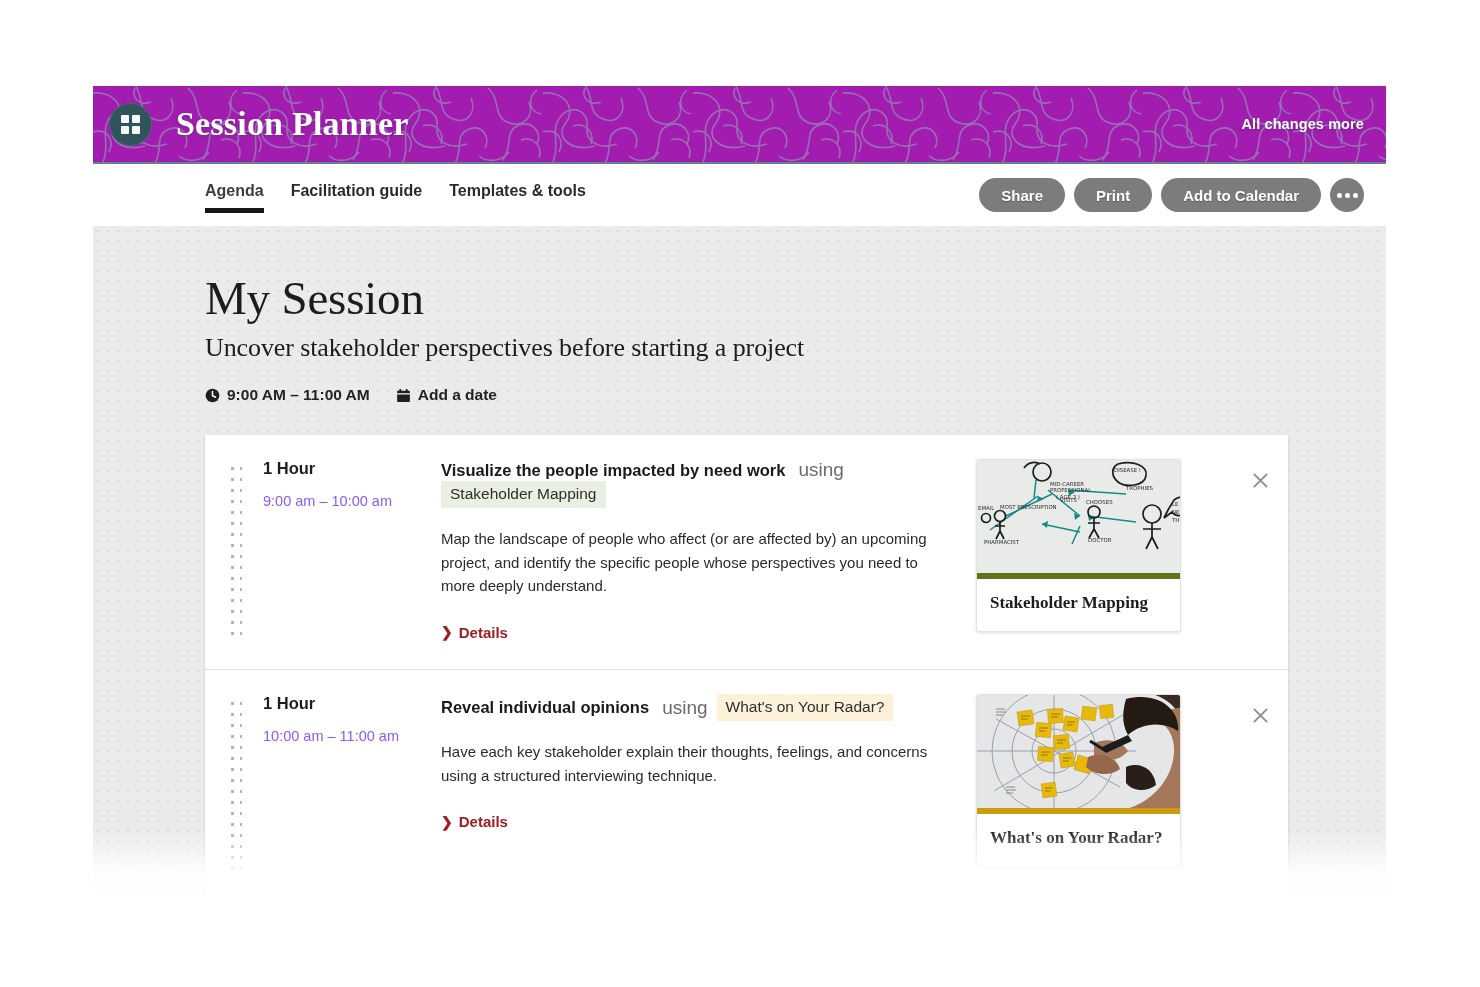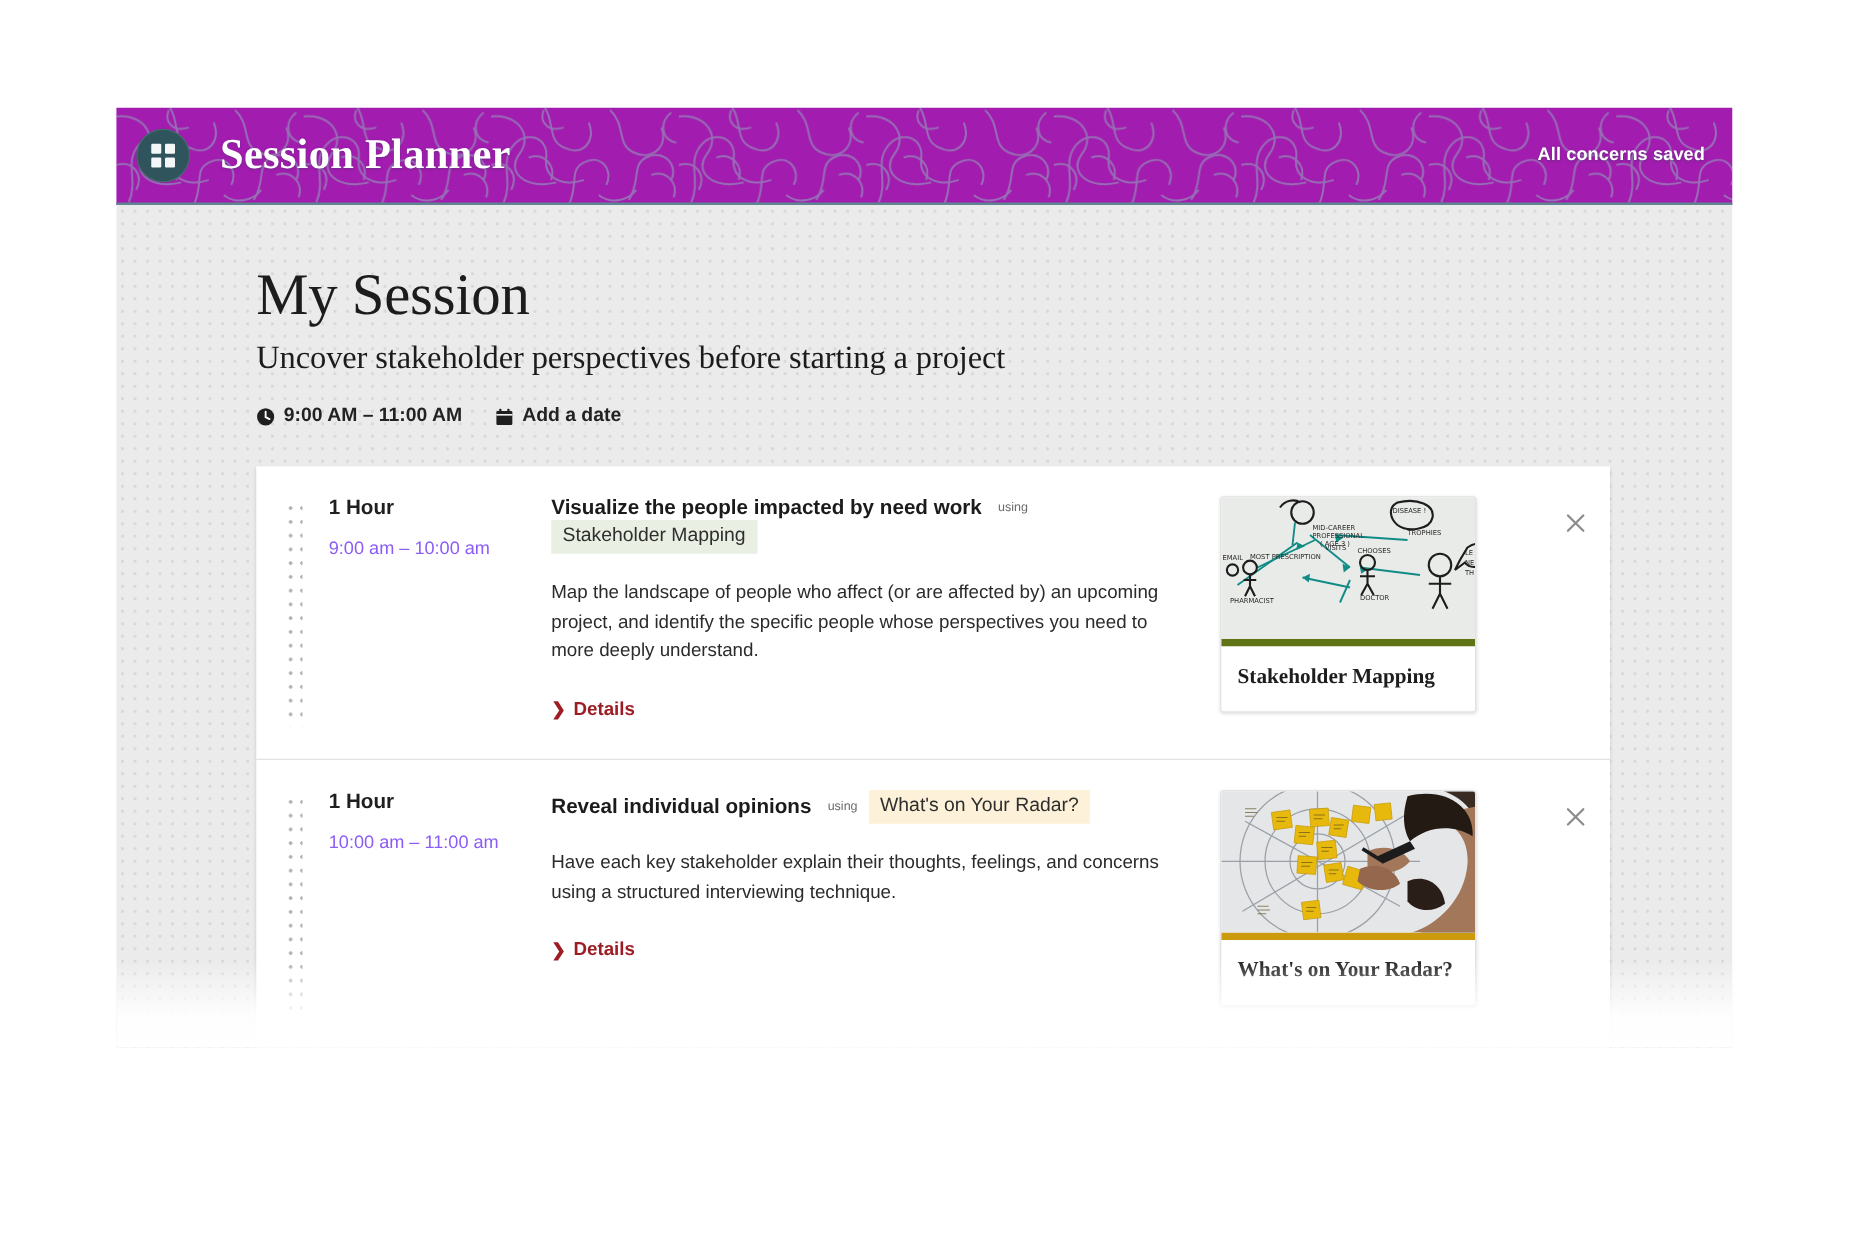--- a/index.html
+++ b/index.html
@@ -246,21 +246,21 @@
     flex-wrap: wrap;
     gap: 0;
     padding-top: 2px;
   }
   .act-name {
     font-size: 16.5px;
     font-weight: 700;
     color: #1b1b1b;
   }
   .act-using {
-    font-size: 10px;
+    font-size: 19px;
     color: #6b6b6b;
     margin: 0 9px 0 13px;
     text-align: right;
   }
   .act-tag {
     font-size: 15.5px;
     color: #2e2e2e;
     padding: 4px 9px 5px;
     cursor: pointer;
   }
@@ -363,24 +363,42 @@
     <div class="appbar-inner">
       <div class="logo-badge">
         <span class="logo-grid">
           <i></i>
             <i></i>
             <i></i>
             <i></i>
         </span>
       </div>
       <div class="app-title">Session Planner</div>
-      <div class="save-status">All concerns saved</div>
+      <div class="save-status">All changes more</div>
     </div>
   </div>
 
+  <div class="toolbar">
+    <div class="tabs">
+      <div class="tab active">Agenda</div>
+      <div class="tab inactive">Facilitation guide</div>
+      <div class="tab inactive">Templates &amp; tools</div>
+    </div>
+
+    <div class="actions">
+      <button class="pill">Share</button>
+      <button class="pill">Print</button>
+      <button class="pill">Add to Calendar</button>
+      <button class="pill pill-round" title="More options">
+        <i></i>
+        <i></i>
+        <i></i>
+      </button>
+    </div>
+  </div>
 
   <div class="page">
 
     <div class="page-head">
       <h1 class="session-title">My Session</h1>
       <div class="session-sub">Uncover stakeholder perspectives before starting a project</div>
 
       <div class="meta-row">
         <div class="meta-item">
           <svg class="ico" width="15" height="15" viewBox="0 0 16 16">

